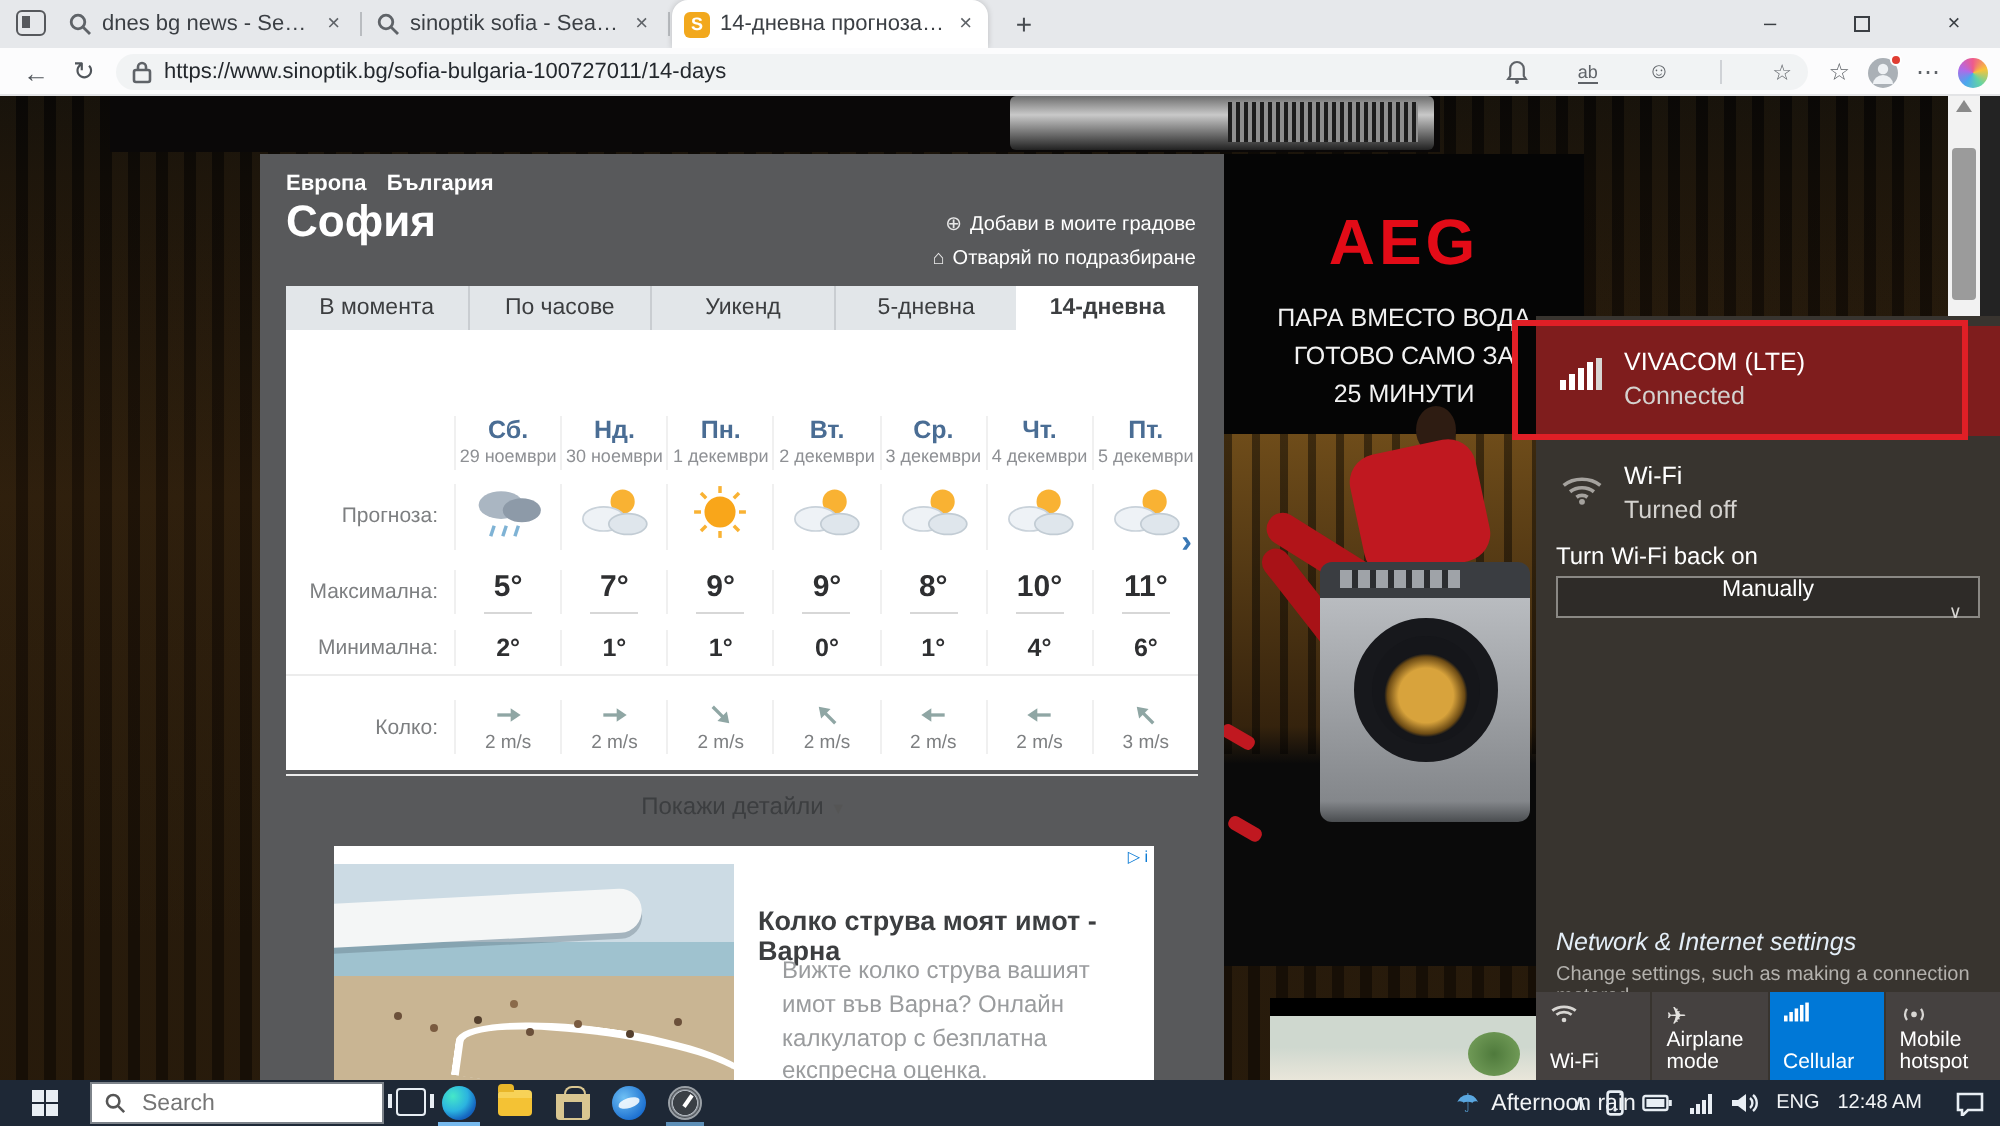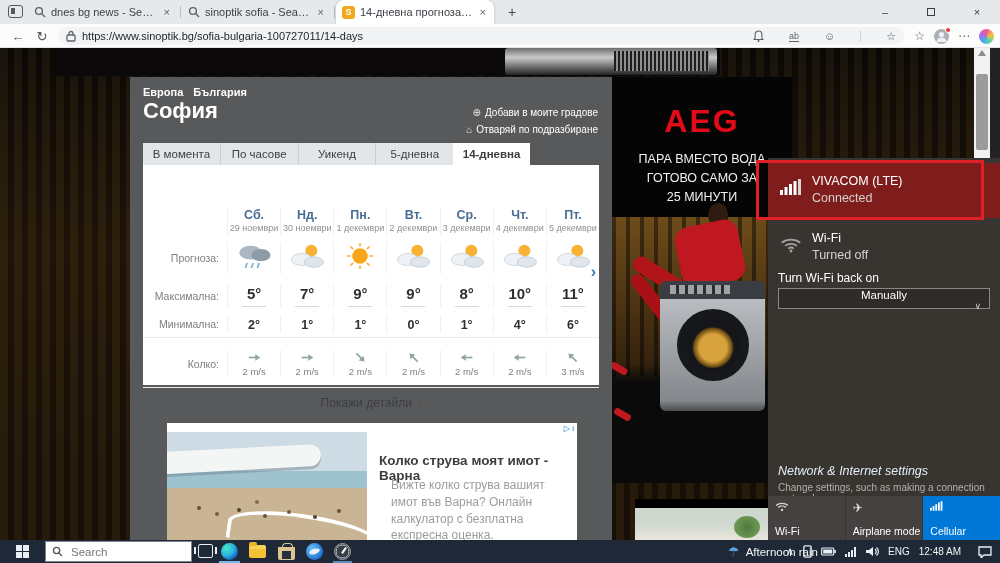--- a/index.html
+++ b/index.html
@@ -58,21 +58,21 @@
   .sb-edge{position:absolute;left:990px;top:48px;width:10px;height:112px;background:#232323;z-index:5;}
 
   
   .content{position:absolute;left:130px;top:77px;width:482px;height:463px;background:#58595b;z-index:2;}
   .crumb{position:absolute;left:13px;top:9px;font-size:11px;font-weight:bold;color:#fff;}
   .crumb span{margin-right:10px;}
   .city{position:absolute;left:13px;top:21px;font-size:22px;font-weight:bold;color:#fff;}
   .clinks{position:absolute;right:14px;top:27px;text-align:right;font-size:10px;color:#fff;line-height:17px;}
   .clinks .ic{display:inline-block;margin-right:4px;font-size:10px;color:#e8e8e8;}
 
-  .ptabs{position:absolute;left:13px;top:66px;width:387px;height:22px;display:flex;}
+  .ptabs{position:absolute;left:13px;top:66px;width:456px;height:22px;display:flex;}
   .ptab{flex:1;background:#e2e6e9;color:#3c3e40;font-size:11.5px;text-align:center;line-height:22px;}
   .ptab + .ptab{border-left:1px solid #c9cdd1;}
   .ptab.active{background:#fff;font-weight:bold;border-left:none;}
 
   .card{position:absolute;left:13px;top:88px;width:456px;height:220px;background:#fff;}
   .frow{display:grid;grid-template-columns:84px repeat(7,1fr);}
   .lab{font-size:10.5px;color:#7d7f81;text-align:right;padding-right:8px;align-self:center;}
   .dc{border-left:1px solid #f0f0f0;text-align:center;}
   .fr-head{height:34px;padding-top:7px;margin-top:36px;}
   .fday{font-size:12.5px;font-weight:bold;color:#4a6d94;}
@@ -524,20 +524,28 @@
       <div class="tile active">
         <svg class="tico" width="13" height="10" viewBox="0 0 22 16">
             <rect x="0" y="11" width="3" height="5" fill="#fff"></rect>
             <rect x="4.5" y="8" width="3" height="8" fill="#fff"></rect>
             <rect x="9" y="5" width="3" height="11" fill="#fff"></rect>
             <rect x="13.5" y="2" width="3" height="14" fill="#fff"></rect>
             <rect x="18" y="0" width="3" height="16" fill="#fff"></rect>
           </svg>
         <span class="tlab">Cellular</span>
       </div>
+      <div class="tile">
+        <svg class="tico" width="14" height="11" viewBox="0 0 20 14">
+            <circle cx="10" cy="8" r="2" fill="#d8d6d3"></circle>
+            <path d="M5 12 A 7 7 0 0 1 5 4" fill="none" stroke="#d8d6d3" stroke-width="1.6"></path>
+            <path d="M15 12 A 7 7 0 0 0 15 4" fill="none" stroke="#d8d6d3" stroke-width="1.6"></path>
+          </svg>
+        <span class="tlab">Mobile hotspot</span>
+      </div>
     </div>
   </div>
   <div class="redbox"></div>
 
   <div class="taskbar">
     <div class="startbtn">
       <span class="winlogo">
           <span></span>
           <span></span>
           <span></span>

